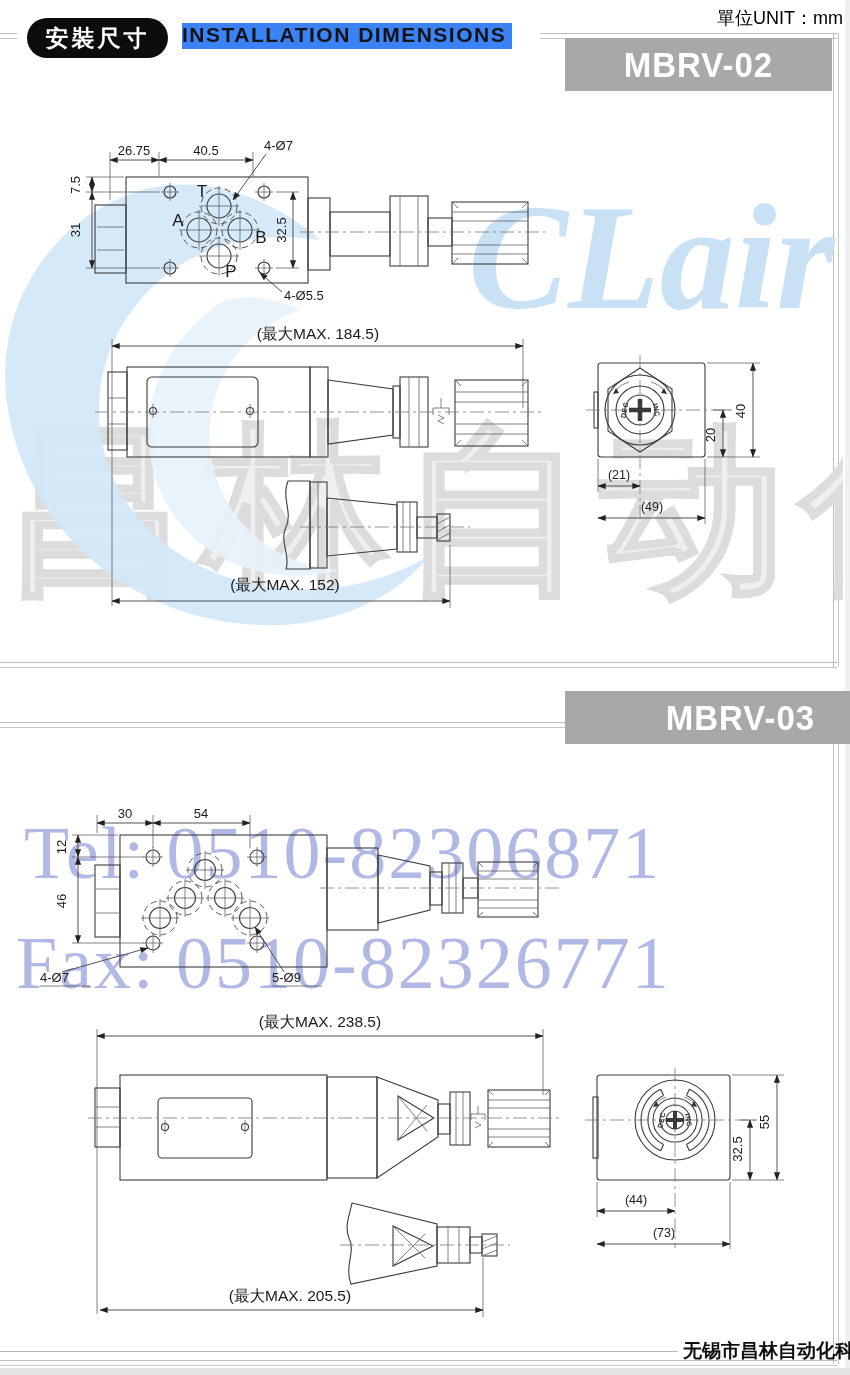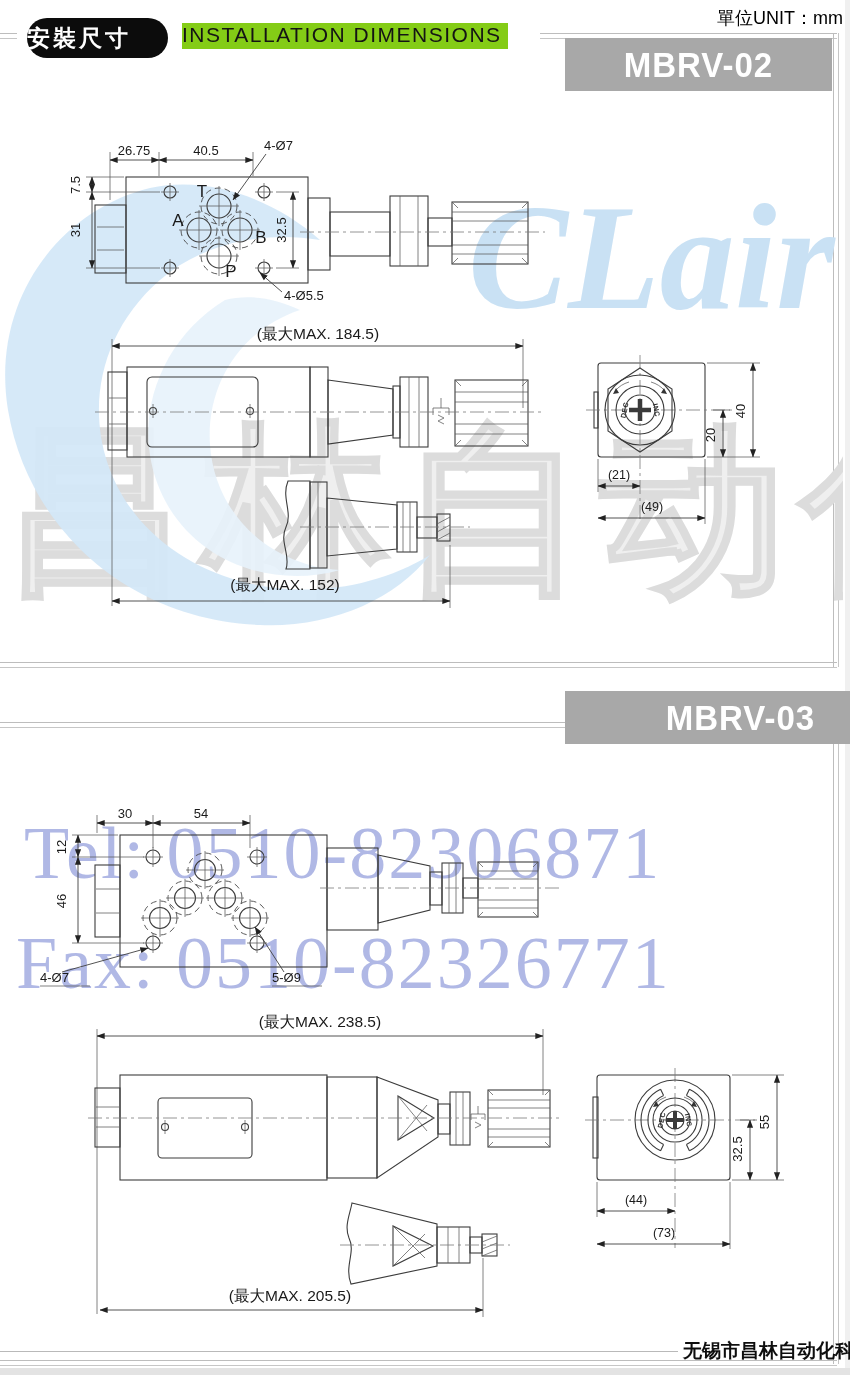--- a/index.html
+++ b/index.html
@@ -6,23 +6,23 @@
   body{width:850px;height:1375px;position:relative;background:#ffffff;overflow:hidden;
        font-family:"Liberation Sans",sans-serif;}
   .abs{position:absolute;}
   
   .dline-h{position:absolute;height:4px;border-top:1px solid #bdbdbd;border-bottom:1px solid #c6c6c6;}
   .dline-v{position:absolute;width:4px;border-left:1px solid #bdbdbd;border-right:1px solid #c6c6c6;}
   .sline-h{position:absolute;height:1px;background:#b9b9b9;}
   
   .badge{left:27px;top:18px;width:141px;height:40px;background:#0c0c0c;border-radius:21px;
          color:#fff;font-weight:700;font-size:23px;letter-spacing:3px;
-         display:flex;align-items:center;z-index:6;}
-  .title{left:182px;top:23px;font-size:21px;font-weight:400;color:#141414;letter-spacing:1.5px;
-         background:#84cc16;padding:0 6px 2px 0;z-index:6;white-space:nowrap;}
+         display:flex;align-items:center;justify-content:center;z-index:6;}
+  .title{left:182px;top:23px;font-size:21px;font-weight:700;color:#141414;letter-spacing:1.5px;
+         background:#3b82f6;padding:0 6px 2px 0;z-index:6;white-space:nowrap;}
   .unit{top:6px;right:7px;font-size:18px;color:#000000;z-index:6;}
   .modelbox{left:565px;width:267px;height:53px;background:#a8a8a8;z-index:5;
             display:flex;align-items:center;justify-content:center;}
   .modelbox span{color:#fff;font-weight:700;font-size:33px;letter-spacing:1px;transform:scaleY(1.08);}
   
   .wmwrap{overflow:hidden;z-index:1;}
   .wm-brand{font-size:185px;font-weight:700;letter-spacing:14px;white-space:nowrap;
             color:#efefef;-webkit-text-stroke:2.5px #dcdcdc;line-height:1;}
   .wm-logo{font-family:"Liberation Serif",serif;font-style:italic;font-weight:700;
            font-size:150px;color:#c9e1f4;line-height:1;white-space:nowrap;}

